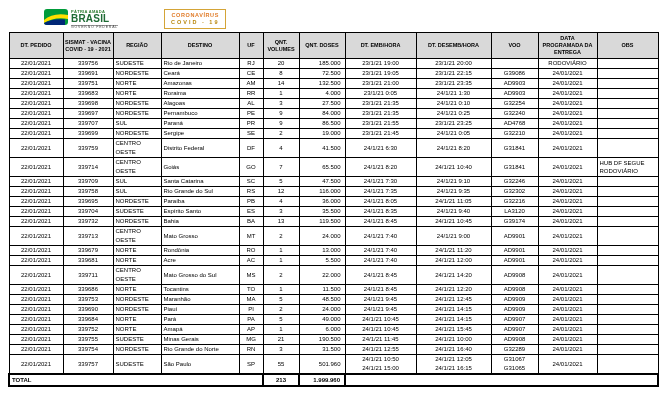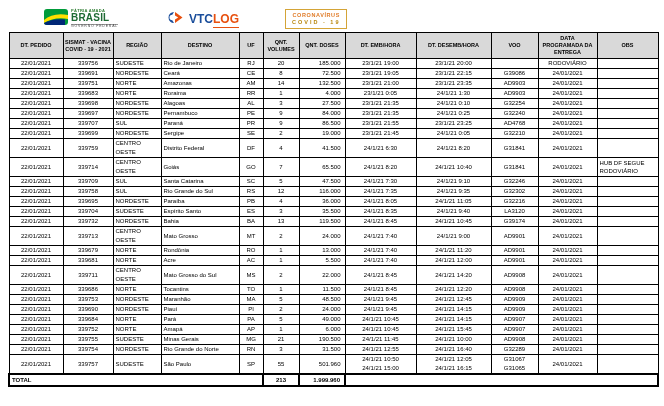--- a/index.html
+++ b/index.html
@@ -1,20 +1,20 @@
 <!DOCTYPE html>
 <html><head>
 <meta charset="utf-8">
 <style>
   html,body{margin:0;padding:0;background:#fff;}
   .page{position:relative;width:664px;height:406px;background:#fff;overflow:hidden;
         font-family:"Liberation Sans",sans-serif;color:#000;}
   
   .logo-bar{display:flex;align-items:center;margin:6px 0 0 44px;height:26px;gap:46px;}
-  .brand{display:flex;align-items:center;gap:3px;}
+  .brand{display:flex;align-items:flex-end;gap:3px;}
   .brand-text{display:flex;flex-direction:column;line-height:1;}
   .brand-line1{font-size:4px;font-weight:bold;color:#2e7d32;letter-spacing:.3px;}
   .brand-line2{font-size:10px;font-weight:bold;color:#1e6b34;letter-spacing:.2px;}
   .brand-line3{font-size:3.5px;color:#444;letter-spacing:.8px;border-top:.5px solid #999;margin-top:1px;}
   .vtclog{display:flex;align-items:center;gap:3px;}
   .vtc-text{font-size:12px;font-weight:bold;line-height:1;}
   .vtc-part1{color:#1b4e9b;}
   .vtc-part2{color:#e8500f;border-bottom:1.5px solid #e8500f;padding-bottom:1px;}
   .covid-badge{border:1px solid #d4a437;padding:2px 6px;text-align:center;line-height:1.2;background:#fff;}
   .covid-line1{font-size:5.5px;font-weight:bold;color:#e07b28;letter-spacing:.6px;}
@@ -50,31 +50,20 @@
           <path d="M0 14 C6 10.5 13 9.5 21 10.5 L21 16 L3 16 C1.3 16 0 15.2 0 14 Z" fill="#002776"></path>
         </svg>
       </span>
       <span class="brand-text">
         <span class="brand-line1">PÁTRIA AMADA</span>
         <span class="brand-line2">BRASIL</span>
         <span class="brand-line3">GOVERNO FEDERAL</span>
       </span>
     </div>
 
-    <div class="vtclog">
-      <span>
-        <svg width="22" height="13" viewBox="0 0 22 13">
-          <path d="M10 1 A5.5 5.5 0 1 0 10 12 L8.3 9.3 A2.8 2.8 0 1 1 8.3 3.7 Z" fill="#1b4e9b"></path>
-          <path d="M11 1 L18.5 6.5 L11 12 L11 8.4 L14.2 6.5 L11 4.6 Z" fill="#e8500f"></path>
-        </svg>
-      </span>
-      <span class="vtc-text">
-        <span class="vtc-part1">VTC</span><span class="vtc-part2">LOG</span>
-      </span>
-    </div>
 
     <div class="covid-badge">
       <div class="covid-line1">CORONAVÍRUS</div>
       <div class="covid-line2">COVID - 19</div>
     </div>
 
   </div>
 
 
   <table>

